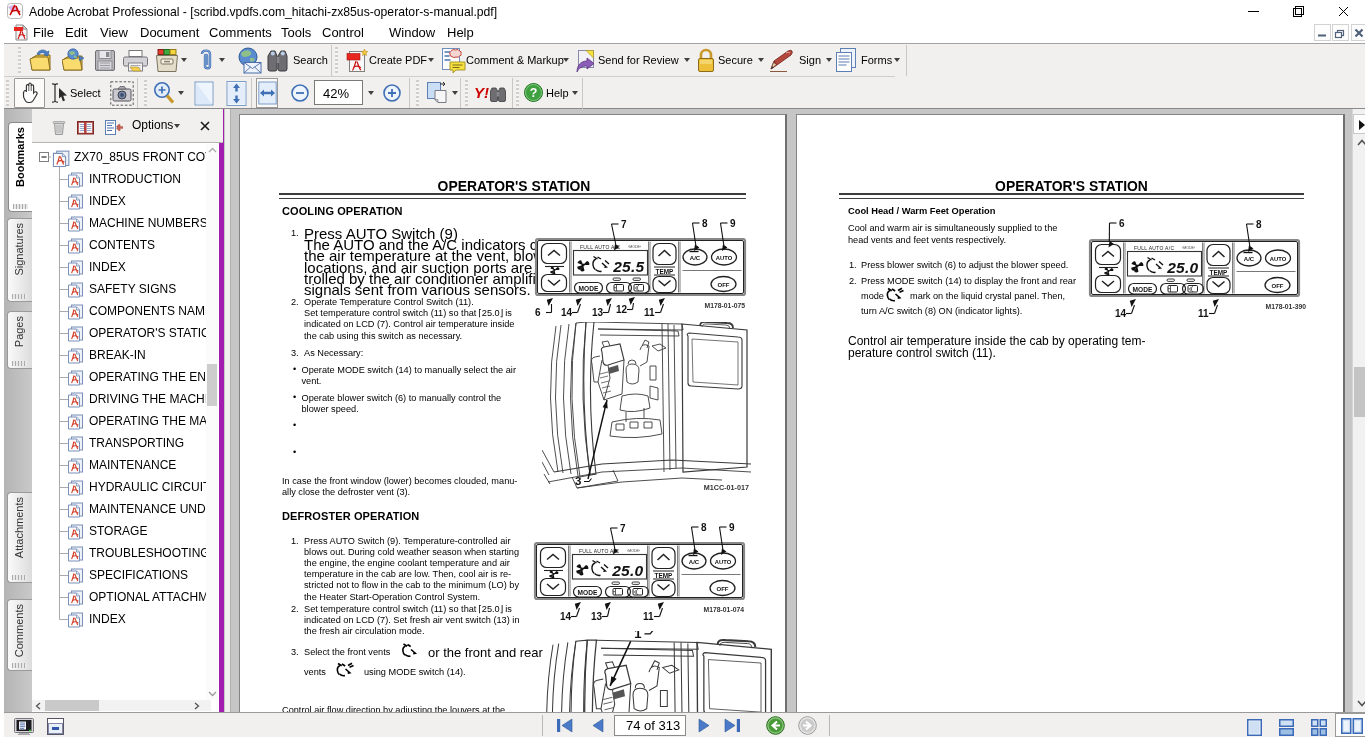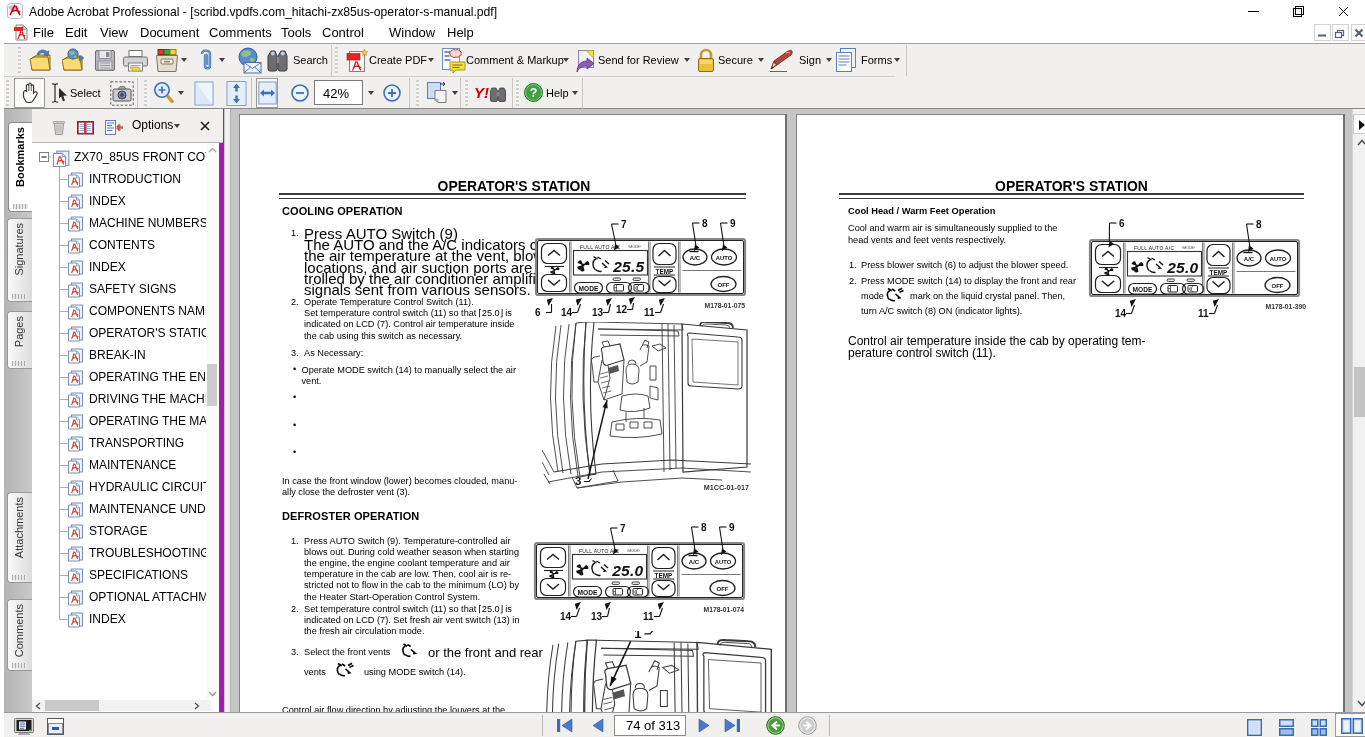--- a/index.html
+++ b/index.html
@@ -303,20 +303,21 @@
           <div class="abs" style="left:42px;top:90px;font-size:11px;font-weight:bold;letter-spacing:0.1px">COOLING OPERATION</div>
           <div class="abs" style="left:51px;top:113px;font-size:9.2px;line-height:11.2px">1.</div>
           <div class="abs" style="left:64px;top:113px;font-size:15px;line-height:11.2px">Press AUTO Switch (9)<br>The AUTO and the A/C indicators come ON. Then,<br>the air temperature at the vent, blower speed, vent<br>locations, and air suction ports are automatically con-<br>trolled by the air conditioner amplifier according to<br>signals sent from various sensors.</div>
           <div class="abs" style="left:51px;top:182px;font-size:9.2px;line-height:11.2px">2.</div>
           <div class="abs" style="left:64px;top:182px;font-size:9.2px;line-height:11.2px">Operate Temperature Control Switch (11).<br>Set temperature control switch (11) so that ⌈25.0⌋ is<br>indicated on LCD (7). Control air temperature inside<br>the cab using this switch as necessary.</div>
           <div class="abs" style="left:51px;top:233px;font-size:9.2px;line-height:11.2px">3.</div>
           <div class="abs" style="left:64px;top:233px;font-size:9.2px;line-height:11.2px">As Necessary:</div>
           <div class="abs" style="left:53px;top:249px;font-size:9.2px;line-height:11.2px">•</div>
           <div class="abs" style="left:61.5px;top:249.5px;font-size:9.2px;line-height:11.2px">Operate MODE switch (14) to manually select the air<br>vent.</div>
           <div class="abs" style="left:53px;top:277px;font-size:9.2px;line-height:11.2px">•</div>
+          <div class="abs" style="left:61.5px;top:277.5px;font-size:9.2px;line-height:11.2px">Operate blower switch (6) to manually control the<br>blower speed.</div>
           <div class="abs" style="left:53px;top:305px;font-size:9.2px;line-height:11.2px">•</div>
           <div class="abs" style="left:53px;top:332px;font-size:9.2px;line-height:11.2px">•</div>
           <div class="abs" style="left:42px;top:361px;font-size:9.2px;line-height:11.2px">In case the front window (lower) becomes clouded, manu-<br>ally close the defroster vent (3).</div>
           <div class="abs" style="left:42px;top:395px;font-size:11px;font-weight:bold;letter-spacing:0.1px">DEFROSTER OPERATION</div>
           <div class="abs" style="left:51px;top:420.5px;font-size:9.2px;line-height:11.2px">1.</div>
           <div class="abs" style="left:64px;top:420.5px;font-size:9.2px;line-height:11.2px">Press AUTO Switch (9). Temperature-controlled air<br>blows out. During cold weather season when starting<br>the engine, the engine coolant temperature and air<br>temperature in the cab are low. Then, cool air is re-<br>stricted not to flow in the cab to the minimum (LO) by<br>the Heater Start-Operation Control System.</div>
           <div class="abs" style="left:51px;top:488.5px;font-size:9.2px;line-height:11.2px">2.</div>
           <div class="abs" style="left:64px;top:488.5px;font-size:9.2px;line-height:11.2px">Set temperature control switch (11) so that ⌈25.0⌋ is<br>indicated on LCD (7). Set fresh air vent switch (13) in<br>the fresh air circulation mode.</div>
           <div class="abs" style="left:51px;top:532px;font-size:9.2px;line-height:11.2px">3.</div>
           <div class="abs" style="left:64px;top:532px;font-size:9.2px;line-height:11.2px">Select the front vents</div>

